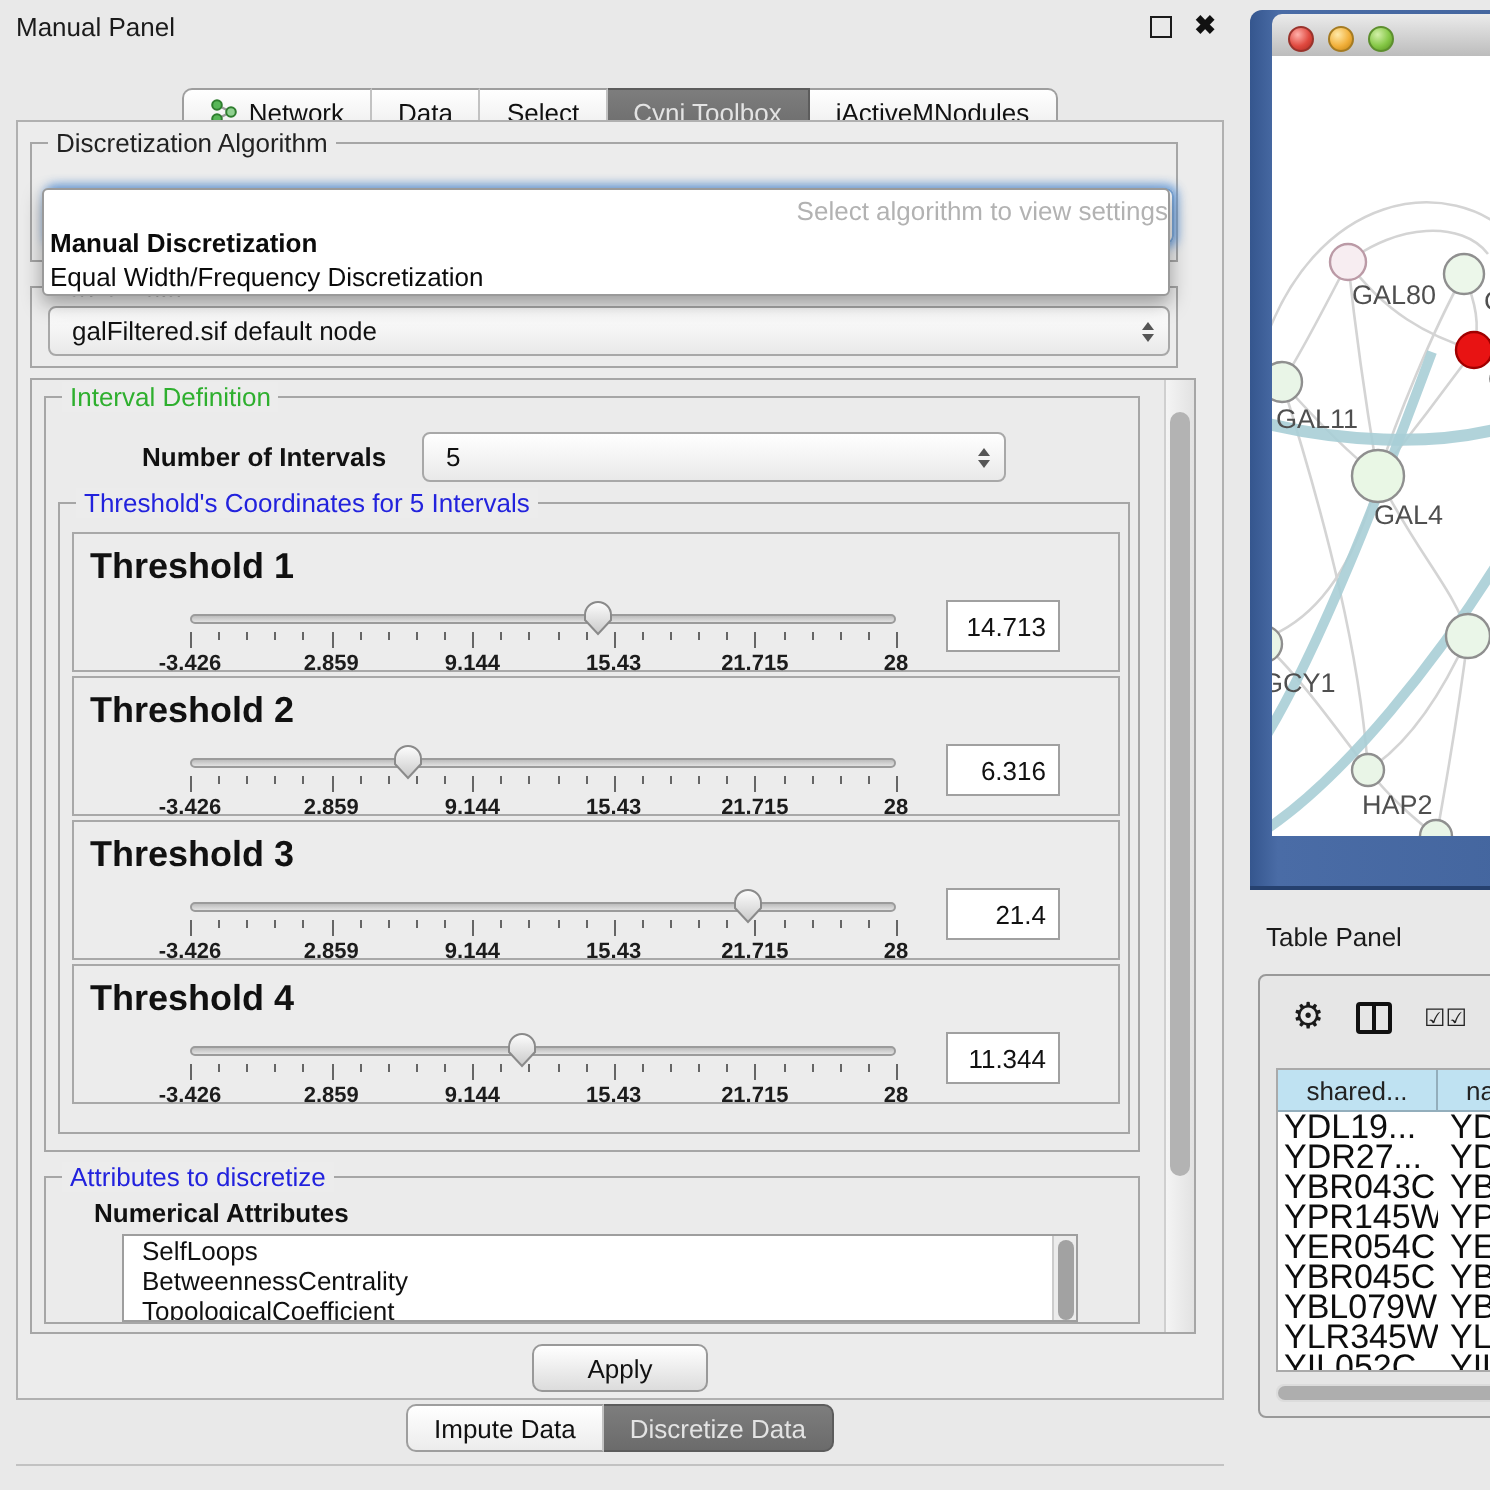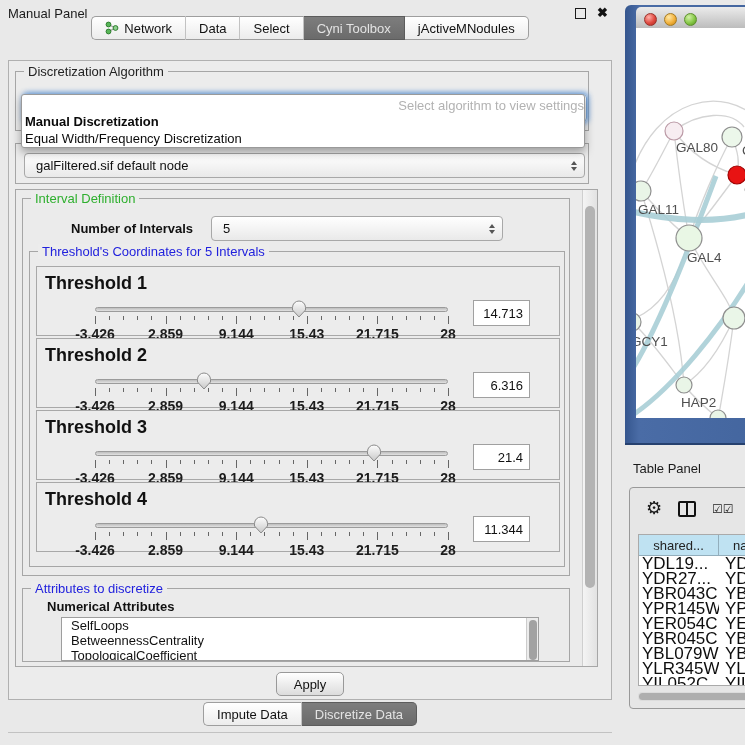--- a/index.html
+++ b/index.html
@@ -7,21 +7,21 @@
   body { font-family:"Liberation Sans", sans-serif; background:#e9e9e9; position:relative; overflow:hidden; }
 
   
   #left { position:absolute; left:0; top:0; width:620px; height:745px; background:#e9e9e9; }
   .titlebar { position:absolute; left:0; top:0; width:620px; height:26px; display:flex; align-items:center; }
   .titlebar .tb-title { font-size:13px; color:#1b1b1b; padding-left:8px; }
   .float-icon { position:absolute; right:34px; top:8px; width:11px; height:11px; border:1.5px solid #1b1b1b; background:transparent; }
   .close-icon { position:absolute; right:12px; top:5px; font-size:13px; font-weight:bold; color:#111; }
 
   .tabstrip { position:absolute; left:0; width:620px; display:flex; justify-content:center; }
-  .tabstrip.top { top:16px; }
+  .tabstrip.top { top:44px; }
   .tabstrip.bottom { top:702px; }
   .seg { display:flex; align-items:center; gap:5px; padding:0 13px; height:24px;
          background:linear-gradient(#ffffff,#ececec); border-top:1px solid #9e9e9e; border-bottom:1px solid #9e9e9e;
          border-right:1px solid #c2c2c2; font-size:13px; color:#111; cursor:default; white-space:nowrap; }
   .seg:first-of-type { border-left:1px solid #9e9e9e; border-radius:5px 0 0 5px; }
   .seg:last-of-type { border-right:1px solid #9e9e9e; border-radius:0 5px 5px 0; }
   .seg.selected { background:linear-gradient(#7d7d7d,#6b6b6b); color:#e3e3e3; border-color:#5c5c5c; }
 
   .content { position:absolute; left:8px; top:60px; width:604px; height:640px; background:#ececec; border:1px solid #b0b0b0; }
   .outer-bottom-line { position:absolute; left:8px; top:732px; width:604px; height:1px; background:#c2c2c2; }
@@ -65,33 +65,33 @@
   .g-thresh { left:6px; top:52px; width:536px; height:316px; }
 
   .tpanel { position:absolute; left:6px; width:524px; height:70px; border:1px solid #a8a8a8; background:#ececec; }
   .tpanel .ptitle { position:absolute; left:8px; top:6px; font-size:18px; font-weight:bold; color:#111; }
   .trackzone { position:absolute; left:58px; top:0; width:353px; height:100%; }
   .track { position:absolute; left:0; top:40px; width:100%; height:5px; background:linear-gradient(#bdbdbd,#e2e2e2); border:1px solid #9b9b9b; border-radius:3px; }
   .ticks { position:absolute; left:0; top:49px; width:100%; height:9px; }
   .ticks i { position:absolute; top:0; width:1px; height:4px; background:#666; }
   .ticks i.major { height:8px; }
   .ticklabels { position:absolute; left:0; top:59px; width:100%; height:12px; }
-  .ticklabels span { position:absolute; transform:translateX(-50%); font-size:14px; font-weight:bold; color:#1c1c1c; white-space:nowrap; }
+  .ticklabels span { position:absolute; transform:translateX(-50%); font-size:11px; font-weight:bold; color:#1c1c1c; white-space:nowrap; }
   .thumb { position:absolute; top:33px; transform:translateX(-50%); width:15px; height:18px; }
   .valuebox { position:absolute; left:436px; top:33px; width:57px; height:26px; background:#fff; border:1px solid #a0a0a0;
               font-size:13px; color:#111; display:flex; align-items:center; justify-content:flex-end; padding-right:6px; }
 
   .g-attrs { left:6px; top:398px; width:548px; height:74px; }
   .attrs-title { position:absolute; left:24px; top:10px; font-size:13px; font-weight:bold; color:#111; }
   .attr-list { position:absolute; left:38px; top:28px; width:478px; height:44px; background:#fff; border:1px solid #9e9e9e; overflow:hidden; }
   .attr-list .item { font-size:13px; color:#111; line-height:15px; padding-left:9px; white-space:nowrap; }
   .attr-vscroll { position:absolute; right:0; top:0; width:12px; height:100%; background:#ececec; border-left:1px solid #ccc; }
   .attr-vscroll .vthumb { position:absolute; left:1.5px; top:2px; width:8px; height:40px; background:#a2a2a2; border-radius:4px; }
 
-  .apply-btn { position:absolute; left:50%; top:611px; transform:translateX(-50%); width:68px; height:24px;
+  .apply-btn { position:absolute; left:50%; top:611px; transform:translateX(-50%); width:88px; height:24px;
                background:linear-gradient(#ffffff,#dcdcdc); border:1px solid #999; border-radius:5px;
                font-size:13px; color:#111; display:flex; align-items:center; justify-content:center; }
 
   
   #right { position:absolute; left:620px; top:0; width:125px; height:745px; background:#e9e9e9; overflow:hidden; }
   .netwin { position:absolute; left:5px; top:5px; width:130px; height:440px; background:linear-gradient(90deg,#35568e,#4a6ca6 14px,#44669f); border-radius:6px 0 0 0; border-bottom:2px solid #26416f; }
   .net-titlebar { position:absolute; left:11px; top:2px; right:0; height:24px; background:linear-gradient(#ebebeb,#b8b8b8); border-radius:5px 0 0 0; border-bottom:1px solid #8a8a8a; }
   .light { position:absolute; top:6px; width:13px; height:13px; border-radius:50%; }
   .light.red   { left:8px;  background:radial-gradient(circle at 35% 30%, #ffb0aa, #e04a40 55%, #a82820); border:0.5px solid #99332c; }
   .light.yellow{ left:28px; background:radial-gradient(circle at 35% 30%, #ffe9a8, #f2b13c 55%, #c07f10); border:0.5px solid #a57b22; }

